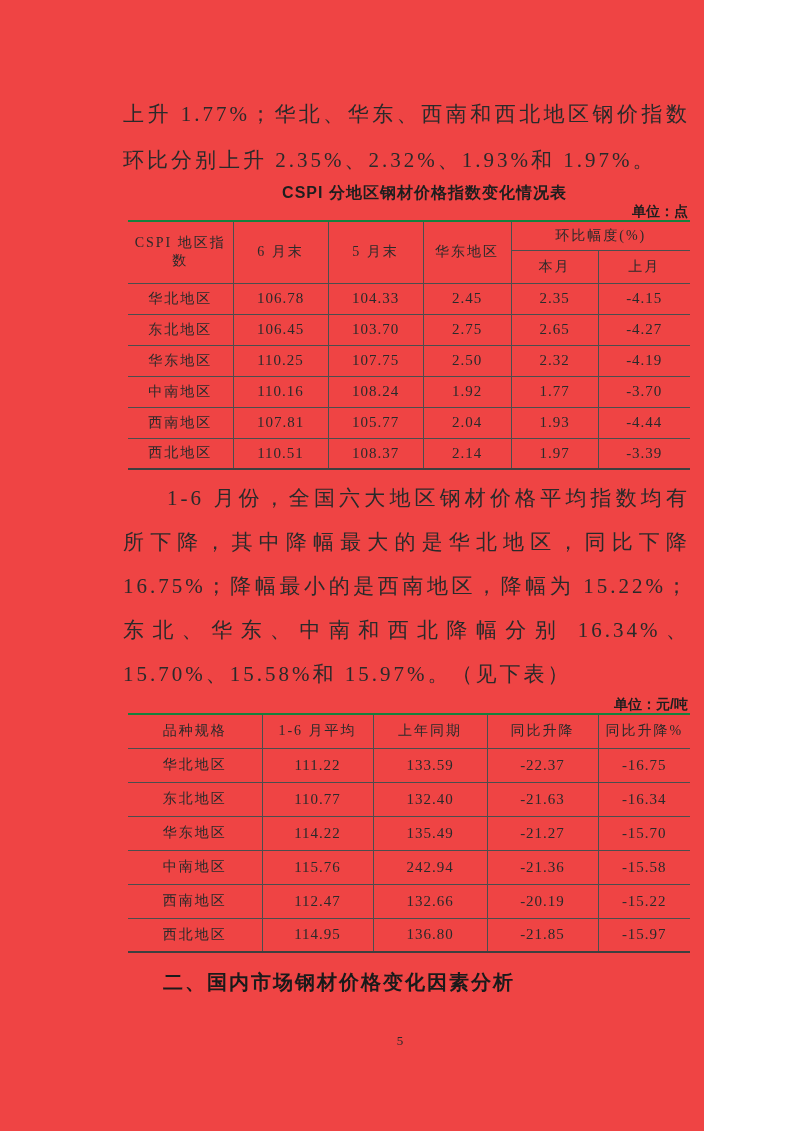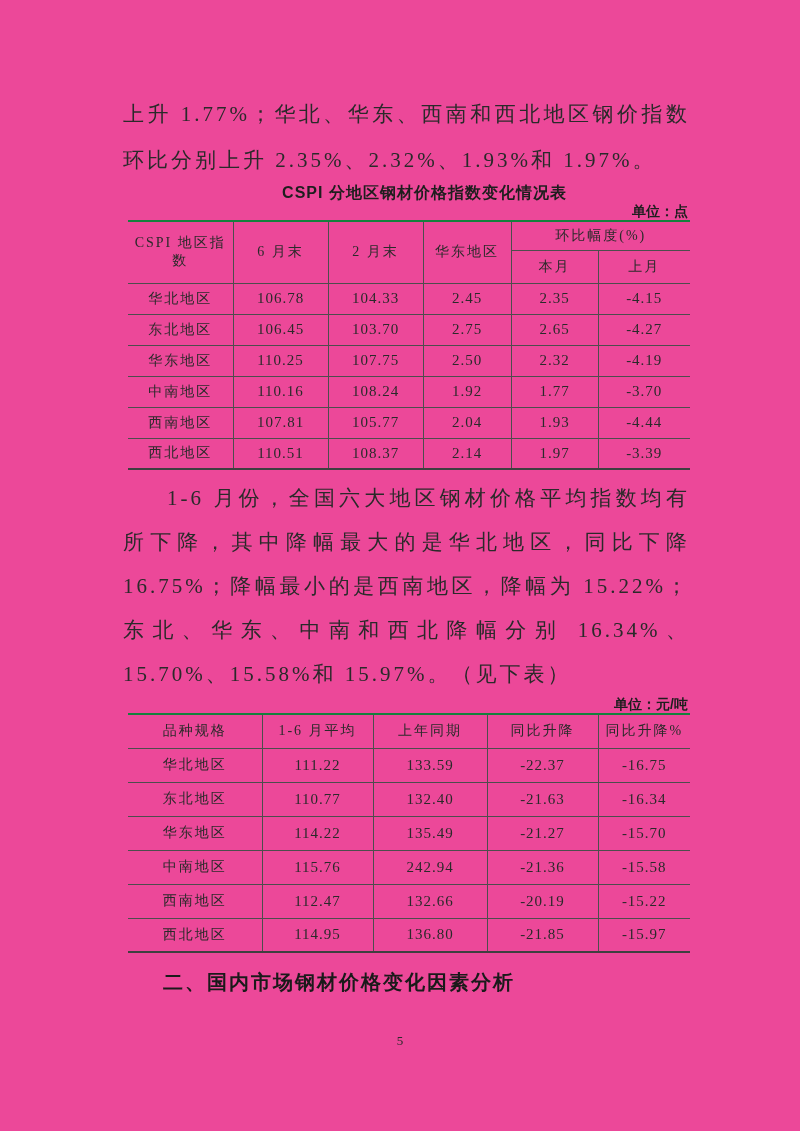--- a/index.html
+++ b/index.html
@@ -1,21 +1,21 @@
 <!DOCTYPE html>
 <html><head>
 <meta charset="utf-8">
 <style>
   * { margin: 0; padding: 0; box-sizing: border-box; }
   html, body { background: #ffffff; }
   .page {
     position: relative;
-    width: 800px;
+    width: 704px;
     height: 1131px;
-    background: #ec4899;
+    background: #ef4444;
     overflow: hidden;
     font-family: "Liberation Serif", "DejaVu Serif", serif;
     color: #262626;
   }
   .content {
     position: absolute;
     left: 123px;
     top: 0;
     width: 567px;
   }
@@ -111,21 +111,21 @@
           <col style="width:95px">
           <col style="width:95px">
         <col style="width:88px">
           <col style="width:87px">
           <col style="width:92px">
       </colgroup>
       <thead>
         <tr class="h-row1">
           <th rowspan="2" class="no-left">CSPI 地区指数</th>
           <th rowspan="2">6 月末</th>
-          <th rowspan="2">2 月末</th>
+          <th rowspan="2">5 月末</th>
           <th rowspan="2">华东地区</th>
           <th colspan="2">环比幅度(%)</th>
         </tr>
         <tr class="h-row2">
           <th>本月</th>
           <th>上月</th>
         </tr>
       </thead>
       <tbody id="t1-body">
           <tr>

